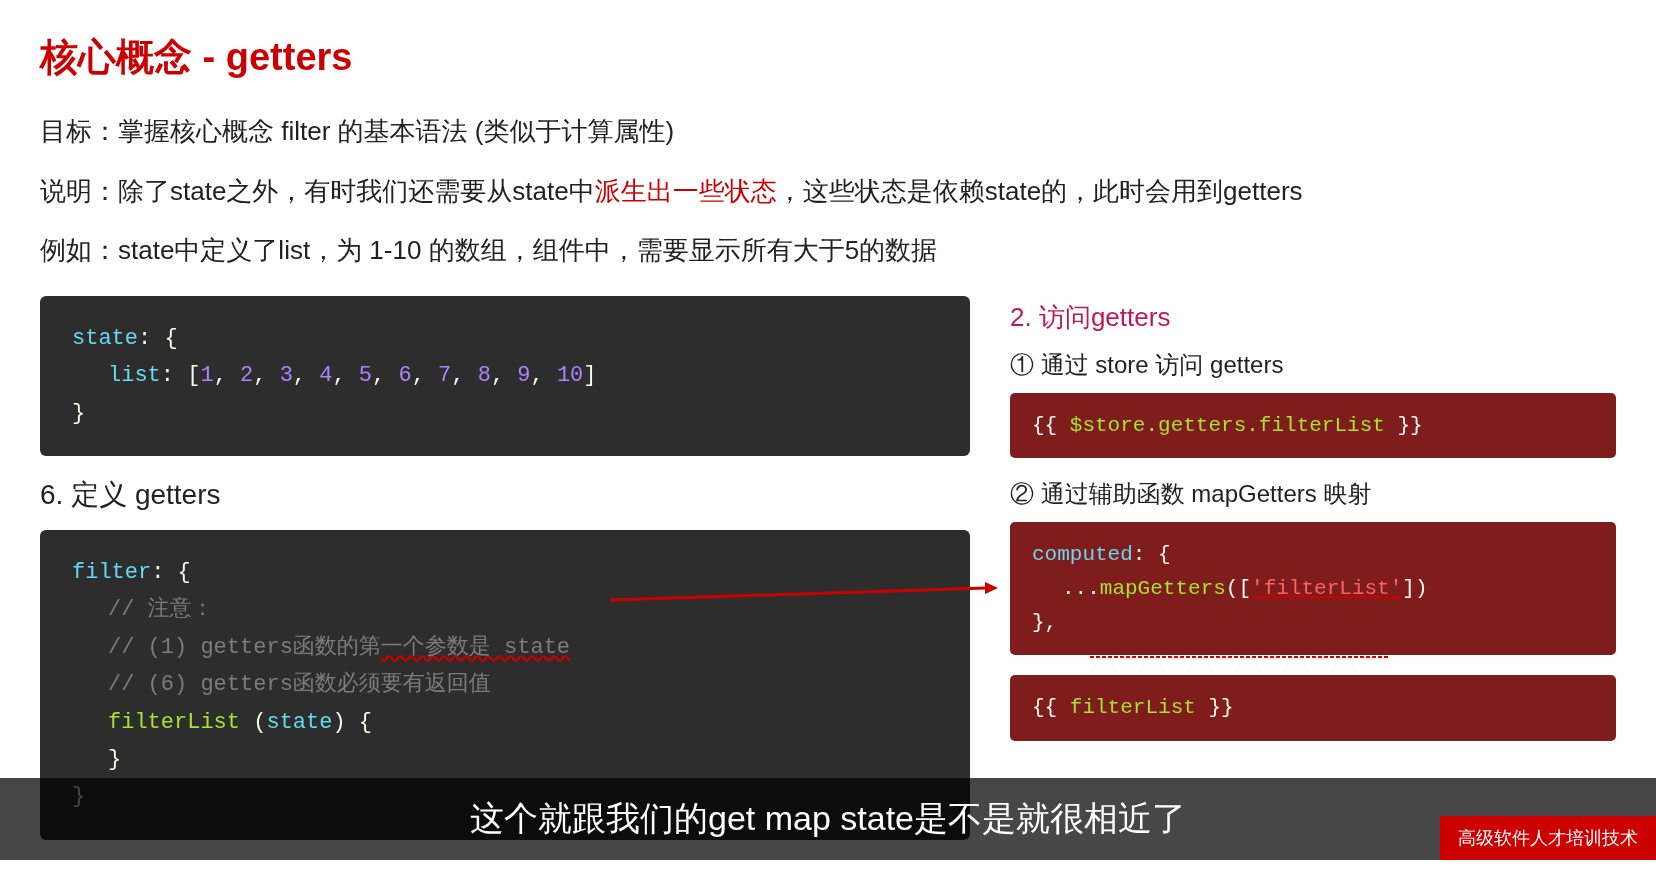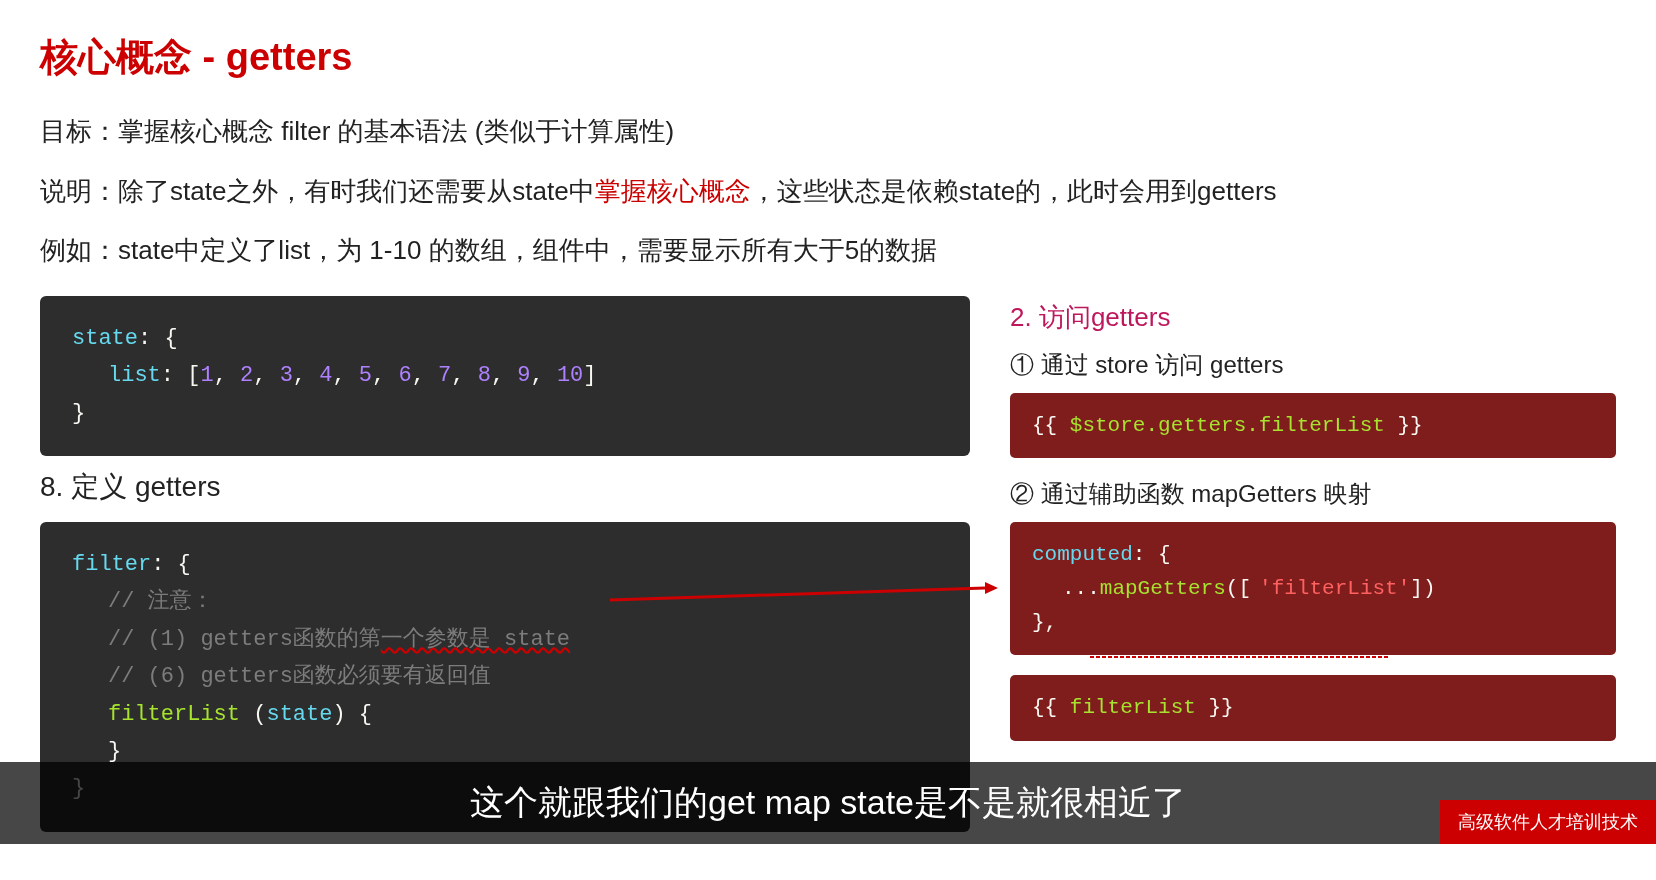--- a/index.html
+++ b/index.html
@@ -47,21 +47,21 @@
 
     .right-panel {
       flex: 1;
       padding-top: 0;
     }
 
     .code-block {
       background: #2d2d2d;
       border-radius: 6px;
       padding: 24px 32px;
-      margin-bottom: 12px;
+      margin-bottom: 20px;
       font-family: "Consolas", "Courier New", monospace;
       font-size: 22px;
       line-height: 1.7;
       color: #f8f8f2;
       position: relative;
     }
 
     .code-block .kw { color: #66d9ef; }
     .code-block .num { color: #ae81ff; }
     .code-block .cmt { color: #7c7c7c; }
@@ -97,21 +97,21 @@
       font-family: "Consolas", "Courier New", monospace;
       font-size: 21px;
       color: #f8f8f2;
       margin-bottom: 20px;
       line-height: 1.6;
     }
 
     .code-inline .kw { color: #66d9ef; }
     .code-inline .str { color: #e6db74; }
     .code-inline .fn-name { color: #a6e22e; }
-    .code-inline .red-ul { color: #ff6060; text-decoration-color: #cc0000; margin-left: 8px; }
+    .code-inline .red-ul { color: #ff6060; text-decoration: underline; text-decoration-color: #cc0000; }
 
     
     .subtitle-bar {
       position: absolute;
       bottom: 0;
       left: 0;
       right: 0;
       background: rgba(0,0,0,0.72);
       color: #fff;
       font-size: 34px;
@@ -150,37 +150,37 @@
 <body>
 
 <div class="page-container">
 
   <div class="page-title">核心概念 - getters</div>
 
   <div class="description-block">
     <span>目标：掌握核心概念 filter 的基本语法 (类似于计算属性)</span>
   </div>
   <div class="description-block">
-    <span>说明：除了state之外，有时我们还需要从state中</span><span class="highlight-red">掌握核心概念</span><span>，这些状态是依赖state的，此时会用到getters</span>
+    <span>说明：除了state之外，有时我们还需要从state中</span><span class="highlight-red">派生出一些状态</span><span>，这些状态是依赖state的，此时会用到getters</span>
   </div>
   <div class="description-block">
     <span>例如：state中定义了list，为 1-10 的数组，组件中，需要显示所有大于5的数据</span>
   </div>
 
   <div class="main-content">
 
     <div class="left-panel">
 
       <div class="code-block">
         <div><span class="kw">state</span>: {</div>
         <div class="indent1"><span class="kw">list</span>: [<span class="num">1</span>, <span class="num">2</span>, <span class="num">3</span>, <span class="num">4</span>, <span class="num">5</span>, <span class="num">6</span>, <span class="num">7</span>, <span class="num">8</span>, <span class="num">9</span>, <span class="num">10</span>]</div>
         <div>}</div>
       </div>
 
-      <div class="section-title">8. 定义 getters</div>
+      <div class="section-title">6. 定义 getters</div>
 
       <div class="code-block getters-code" style="position:relative;">
         <div><span class="kw">filter</span>: {</div>
         <div class="indent1"><span class="cmt">// 注意：</span></div>
         <div class="indent1"><span class="cmt">// (1) getters函数的第<span style="text-decoration: underline; text-decoration-color:#cc0000; text-decoration-style: wavy;">一个参数是 state</span></span></div>
         <div class="indent1"><span class="cmt">// (6) getters函数必须要有返回值</span></div>
         <div class="indent1"><span class="fn-name">filterList</span> (<span class="kw">state</span>) {</div>
         <div class="indent1">}</div>
         <div>}</div>
       </div>

